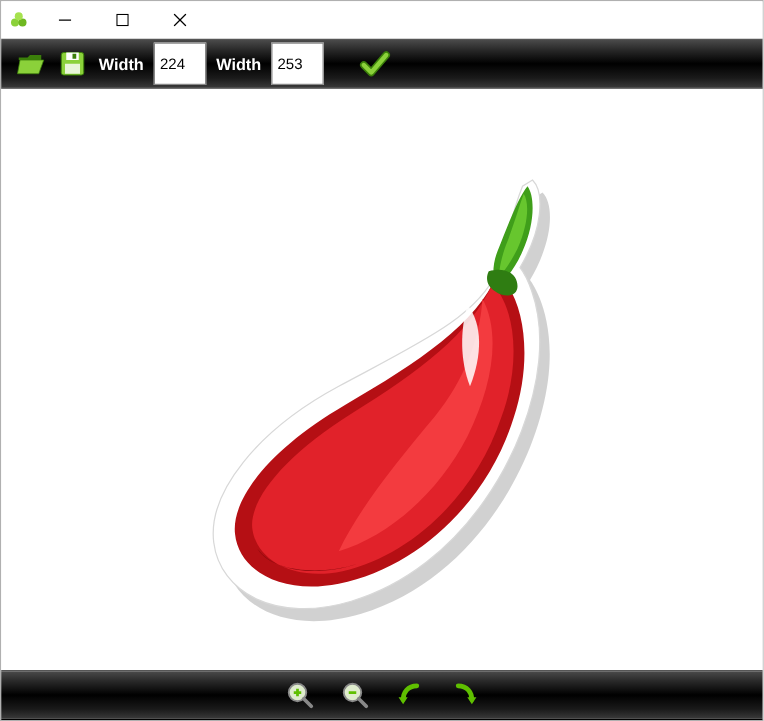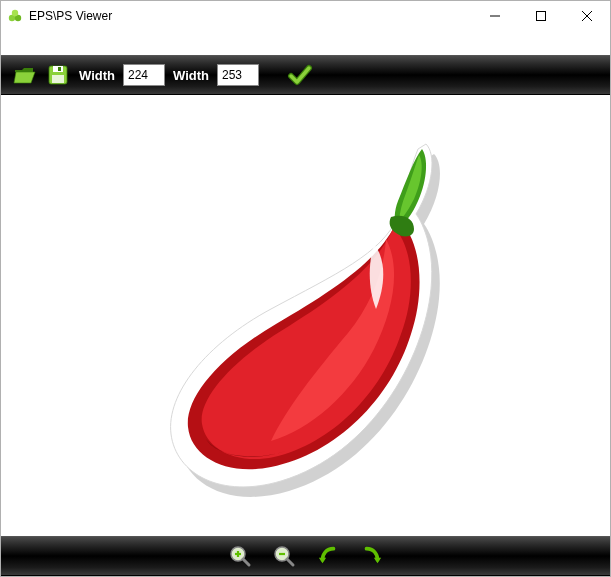--- a/index.html
+++ b/index.html
@@ -12,43 +12,41 @@
   .toolbar-top, .toolbar-bottom {
     height: 40px;
     display: flex;
     align-items: center;
     gap: 8px;
     padding: 0 10px;
     background: linear-gradient(to bottom, #4a4a4a 0%, #2a2a2a 20%, #000 50%, #1a1a1a 80%, #3a3a3a 100%);
     border-top: 1px solid #555;
     border-bottom: 1px solid #000;
     color: #fff;
-    margin-top: 24px;
   }
   .toolbar-bottom { justify-content: center; gap: 18px; }
   .tbtn { width: 26px; height: 26px; display: flex; align-items: center; justify-content: center; cursor: pointer; }
   .label { color: #fff; font-weight: bold; font-size: 13px; }
-  .numbox { width: 42px; height: 22px; background: #fff; color: #000; border: 1px solid #888; font-size: 12px; padding: 0 4px; text-align: left; }
+  .numbox { width: 42px; height: 34px; background: #fff; color: #000; border: 1px solid #888; font-size: 12px; padding: 0 4px; text-align: left; }
   .viewport { flex: 1; background: #fff; display: flex; align-items: center; justify-content: center; overflow: hidden; }
   .canvas { width: 360px; height: 400px; background: #fff; display: flex; align-items: center; justify-content: center; }
 </style>
 </head>
 <body>
 
 <div class="window">
 
   <div class="titlebar">
     <span class="app-icon">
       <svg width="16" height="16" viewBox="0 0 16 16">
         <circle cx="5" cy="10" r="3.2" fill="#8bd13a"></circle>
         <circle cx="11" cy="10" r="3.2" fill="#6fb821"></circle>
         <circle cx="8" cy="5" r="3.2" fill="#a6e24f"></circle>
       </svg>
     </span>
-    <span class="title">EPS\PS Viewer</span>
     <div class="winbtn">
       <svg width="10" height="10" viewBox="0 0 10 10">
           <line x1="0" y1="5" x2="10" y2="5" stroke="#000" stroke-width="1"></line>
         </svg>
     </div>
     <div class="winbtn">
       <svg width="10" height="10" viewBox="0 0 10 10">
           <rect x="0.5" y="0.5" width="9" height="9" fill="none" stroke="#000" stroke-width="1"></rect>
         </svg>
     </div>

